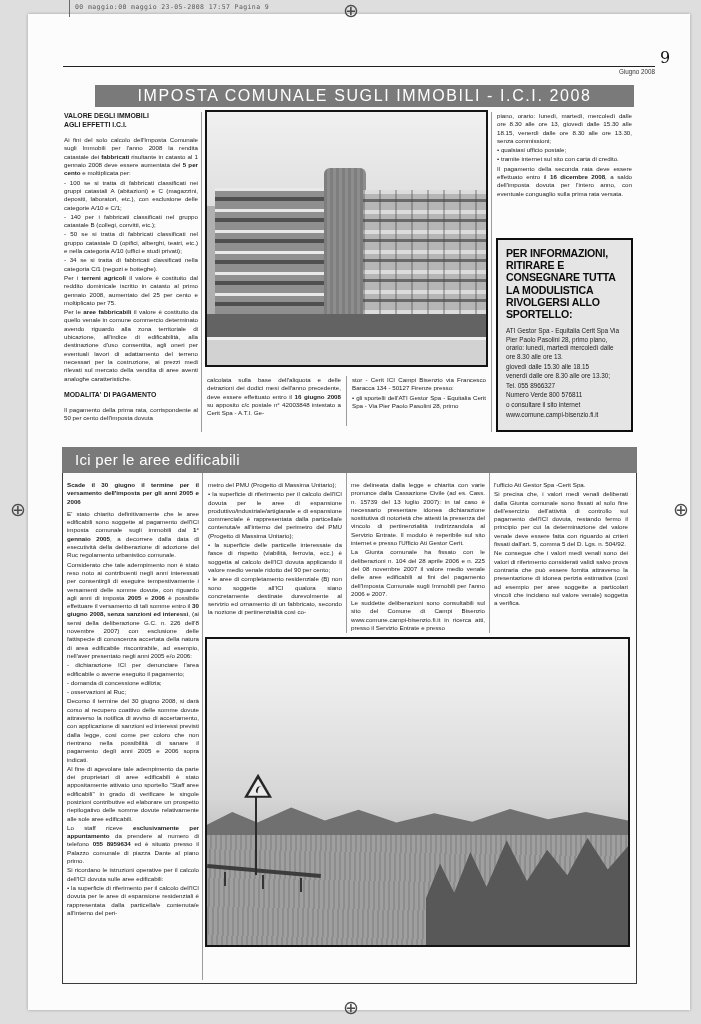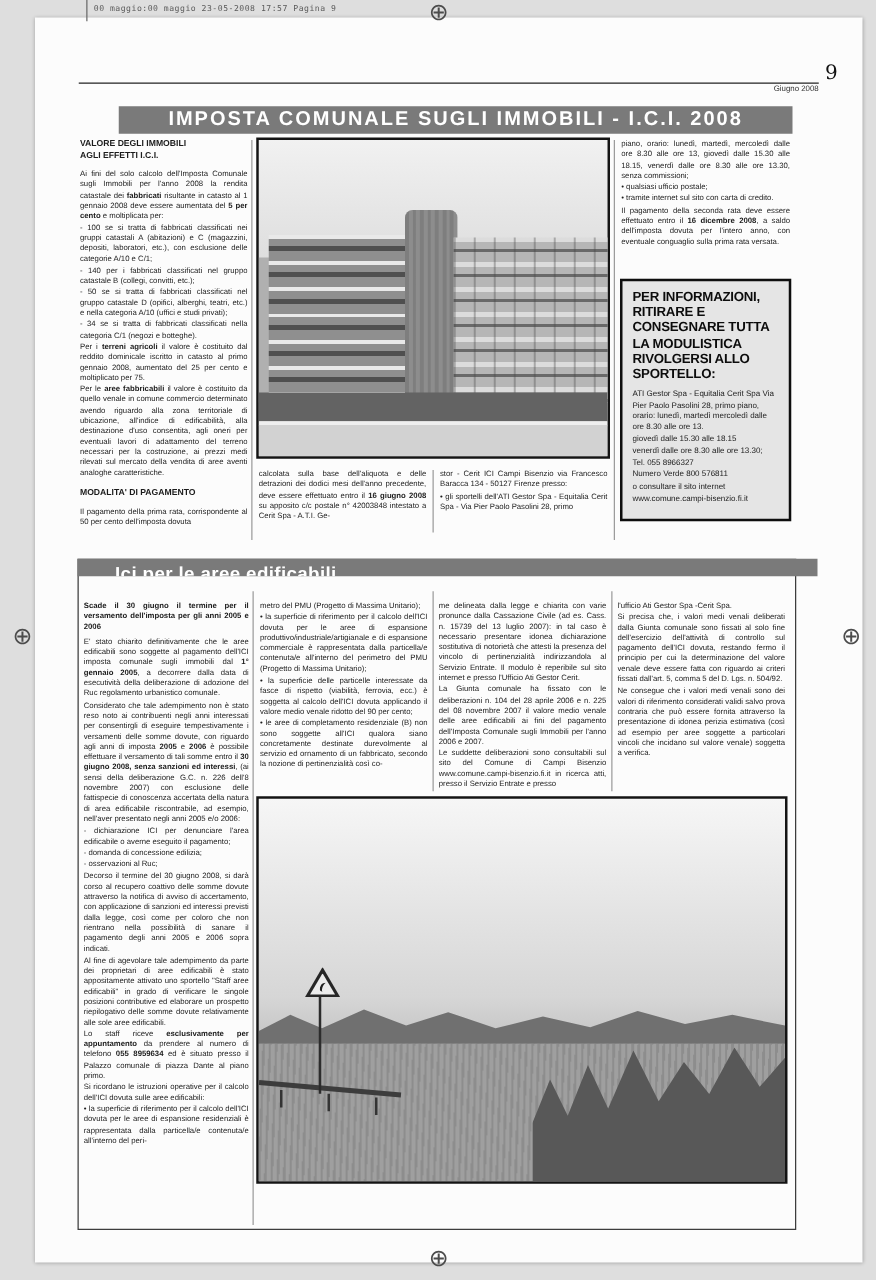--- a/index.html
+++ b/index.html
@@ -12,23 +12,23 @@
   .tick{position:absolute;width:1px;background:#6a6a6a;}
   .regmark{position:absolute;font-family:"DejaVu Sans",sans-serif;font-size:19px;color:#4c4c4c;line-height:19px;}
   
   .mast-rule{position:absolute;left:63px;top:66px;width:592px;height:1px;background:#222;}
   .mast-logo{position:absolute;left:0;top:50px;width:655px;text-align:right;
              font-family:"DejaVu Serif",serif;font-size:13.5px;color:#111;letter-spacing:.2px;}
   .mast-logo .lbar{display:inline-block;width:1px;height:13px;background:#111;margin-right:2px;vertical-align:-2px;}
   .mast-num{position:absolute;left:660px;top:48px;font-family:"DejaVu Serif",serif;font-size:16px;color:#111;}
   .mast-issue{position:absolute;left:455px;top:68px;width:200px;text-align:right;font-size:6.3px;color:#333;}
   
-  .bar{position:absolute;background:var(--bar-gray,#7a7a7a);color:#fff;font-weight:bold;overflow:hidden;}
+  .bar{position:absolute;background:var(--bar-gray,#7a7a7a);color:#fff;font-weight:normal;overflow:hidden;}
   .bar1{left:95px;top:85px;width:539px;height:22px;text-align:center;font-size:16px;line-height:22px;letter-spacing:1.6px;}
-  .bar2{left:62px;top:447px;width:575px;height:14px;font-size:15px;line-height:26px;padding-left:30px;
+  .bar2{left:62px;top:447px;width:575px;height:26px;font-size:15px;line-height:26px;padding-left:13px;
         width:562px;letter-spacing:.3px;}
   
   .col{position:absolute;font-size:6.2px;line-height:8.3px;text-align:justify;overflow:hidden;}
   .para{margin:0 0 1px 0;}
   .colhead{font-weight:bold;font-size:6.9px;line-height:8.6px;white-space:pre-line;text-align:left;margin:0 0 7px 0;}
   .subhead{font-weight:bold;font-size:6.9px;margin:8px 0 7px 0;text-align:left;}
   .lead{font-weight:bold;margin:0 0 4px 0;}
   .vrule{position:absolute;width:1px;background:#9c9c9c;}
   
   .photo{position:absolute;border:2px solid #141414;overflow:hidden;background:#d8d8d8;}
@@ -55,21 +55,21 @@
   .p2-post{position:absolute;width:2px;height:14px;background:#343434;}
   .p2-pole{position:absolute;left:11.5%;top:51%;width:2px;height:26%;background:#2c2c2c;}
   .p2-sign{position:absolute;left:8.8%;top:44%;width:28px;height:24px;
       clip-path:polygon(50% 0,100% 100%,0 100%);background:#262626;}
   .p2-sign-in{position:absolute;left:4px;top:5px;width:20px;height:17px;
       clip-path:polygon(50% 0,100% 100%,0 100%);background:#ececec;}
   .p2-glyph{position:absolute;left:12px;top:12px;width:6px;height:8px;border-left:2px solid #222;border-radius:60% 0 0 40%;transform:rotate(14deg);}
   
   .cap{position:absolute;font-size:6.2px;line-height:8.3px;text-align:justify;overflow:hidden;}
   
-  .infobox{position:absolute;left:496px;top:223px;width:137px;height:194px;background:var(--box-bg,#e5e5e5);
+  .infobox{position:absolute;left:496px;top:238px;width:137px;height:194px;background:var(--box-bg,#e5e5e5);
            border:2px solid #0e0e0e;box-sizing:border-box;padding:7px 8px;overflow:hidden;}
   .infobox-h{font-weight:bold;font-size:10.6px;line-height:12.2px;letter-spacing:-.2px;margin:0 0 7px 0;color:#0c0c0c;}
   .infobox .para{font-size:6.4px;line-height:8.6px;text-align:left;}
   .dots{text-align:center;font-weight:bold;font-size:8px;letter-spacing:5px;margin-top:10px;}
   
   .sec2box{position:absolute;left:62px;top:447px;width:575px;height:537px;border:1px solid #3c3c3c;box-sizing:border-box;background:transparent;}
   b{font-weight:bold;}
 </style>
 </head>
 <body>

